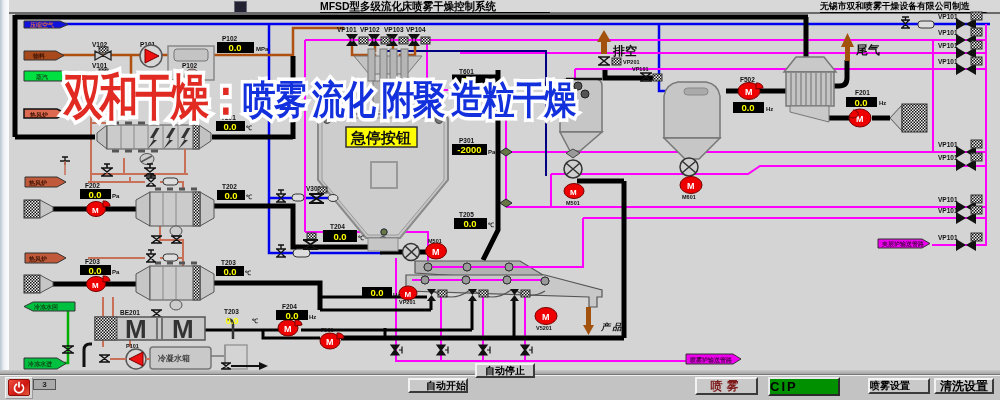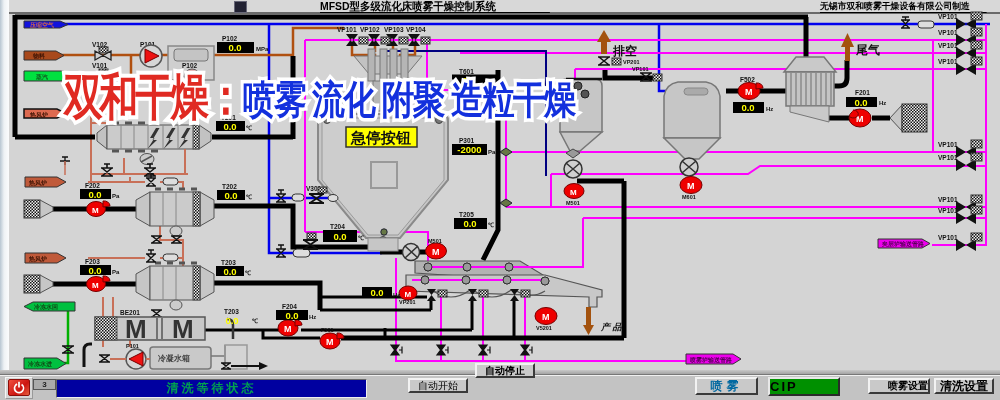--- a/index.html
+++ b/index.html
@@ -584,21 +584,20 @@
   <div class="abs" style="left:0;top:374px;width:1000px;height:26px;background:#c3c3c3;border-top:1px solid #777;box-shadow:inset 0 1px 0 #f0f0f0;z-index:50;"></div>
   <div class="abs" style="left:5px;top:377px;width:26px;height:20px;background:#d6d6d6;border:1px solid #999;border-top-color:#f5f5f5;border-left-color:#f5f5f5;z-index:51;">
     <div class="abs" style="left:2px;top:1px;width:20px;height:15px;background:linear-gradient(135deg,#f05040,#cc1510 60%,#e86040);border:1px solid #8a0f0a;border-radius:2px;">
       <svg width="20" height="15" viewBox="0 0 20 15">
           <circle cx="10" cy="8.2" r="4.5" fill="none" stroke="#fff" stroke-width="1.7" stroke-dasharray="23 5.3" transform="rotate(-55 10 8.2)"></circle>
           <line x1="10" y1="1.8" x2="10" y2="7.5" stroke="#fff" stroke-width="1.7"></line>
         </svg>
     </div>
   </div>
   <div class="abs" style="left:33px;top:379px;width:21px;height:9px;background:#aaa;border:1px solid #555;z-index:51;font-size:8px;font-weight:bold;color:#222;text-align:center;line-height:9px;">3</div>
-  <div class="abs" style="left:56px;top:379px;width:309px;height:17px;background:#0000a0;border:1px solid #666;border-bottom-color:#eee;border-right-color:#eee;z-index:51;color:#00a050;font-weight:bold;font-size:12px;letter-spacing:3px;text-align:center;line-height:17px;">清洗等待状态</div>
-  <div class="abs" style="left:408px;top:378px;width:60px;height:15px;background:#c9c9c9;border:2px solid;border-color:#f2f2f2 #3a3a3a #3a3a3a #f2f2f2;box-sizing:border-box;z-index:51;font-size:10px;font-weight:normal;color:#000;text-align:center;line-height:11px;">自动开始</div>
+  <div class="abs" style="left:408px;top:378px;width:60px;height:15px;background:#c9c9c9;border:2px solid;border-color:#f2f2f2 #3a3a3a #3a3a3a #f2f2f2;box-sizing:border-box;z-index:51;font-size:10px;font-weight:bold;color:#000;text-align:right;line-height:11px;">自动开始</div>
   <div class="abs" style="left:475px;top:363px;width:60px;height:15px;background:#c9c9c9;border:2px solid;border-color:#f2f2f2 #3a3a3a #3a3a3a #f2f2f2;box-sizing:border-box;z-index:51;font-size:10px;font-weight:bold;color:#000;text-align:center;line-height:11px;">自动停止</div>
   <div class="abs" style="left:628px;top:378px;width:62px;height:24px;background:#c9c9c9;border:2px solid;border-color:#f2f2f2 #3a3a3a #3a3a3a #f2f2f2;box-sizing:border-box;z-index:51;font-size:12px;font-weight:bold;color:#000;text-align:center;line-height:12px;margin-top:48px;"><span style="color:#a03030;">消</span> 报警音</div>
-  <div class="abs" style="left:695px;top:377px;width:63px;height:18px;background:#c9c9c9;border:2px solid;border-color:#f2f2f2 #3a3a3a #3a3a3a #f2f2f2;box-sizing:border-box;z-index:51;font-size:12px;font-weight:bold;color:#0369a1;text-align:center;line-height:14px;letter-spacing:4px;">喷雾</div>
+  <div class="abs" style="left:695px;top:377px;width:63px;height:18px;background:#c9c9c9;border:2px solid;border-color:#f2f2f2 #3a3a3a #3a3a3a #f2f2f2;box-sizing:border-box;z-index:51;font-size:12px;font-weight:bold;color:#7f1d1d;text-align:center;line-height:14px;letter-spacing:4px;">喷雾</div>
   <div class="abs" style="left:768px;top:377px;width:72px;height:19px;background:#009000;border:2px solid;border-color:#e8e8e8 #2a2a2a #2a2a2a #e8e8e8;box-sizing:border-box;z-index:51;font-size:13px;font-weight:bold;color:#000;text-align:left;line-height:15px;letter-spacing:2px;">CIP</div>
-  <div class="abs" style="left:868px;top:378px;width:62px;height:16px;background:#c9c9c9;border:2px solid;border-color:#f2f2f2 #3a3a3a #3a3a3a #f2f2f2;box-sizing:border-box;z-index:51;font-size:10px;font-weight:bold;color:#000;text-align:right;line-height:12px;">喷雾设置</div>
+  <div class="abs" style="left:868px;top:378px;width:62px;height:16px;background:#c9c9c9;border:2px solid;border-color:#f2f2f2 #3a3a3a #3a3a3a #f2f2f2;box-sizing:border-box;z-index:51;font-size:10px;font-weight:bold;color:#000;text-align:left;line-height:12px;">喷雾设置</div>
   <div class="abs" style="left:934px;top:378px;width:60px;height:16px;background:#c9c9c9;border:2px solid;border-color:#f2f2f2 #3a3a3a #3a3a3a #f2f2f2;box-sizing:border-box;z-index:51;font-size:12px;font-weight:bold;color:#000;text-align:center;line-height:12px;">清洗设置</div>
 </div>
 
 </body></html>

